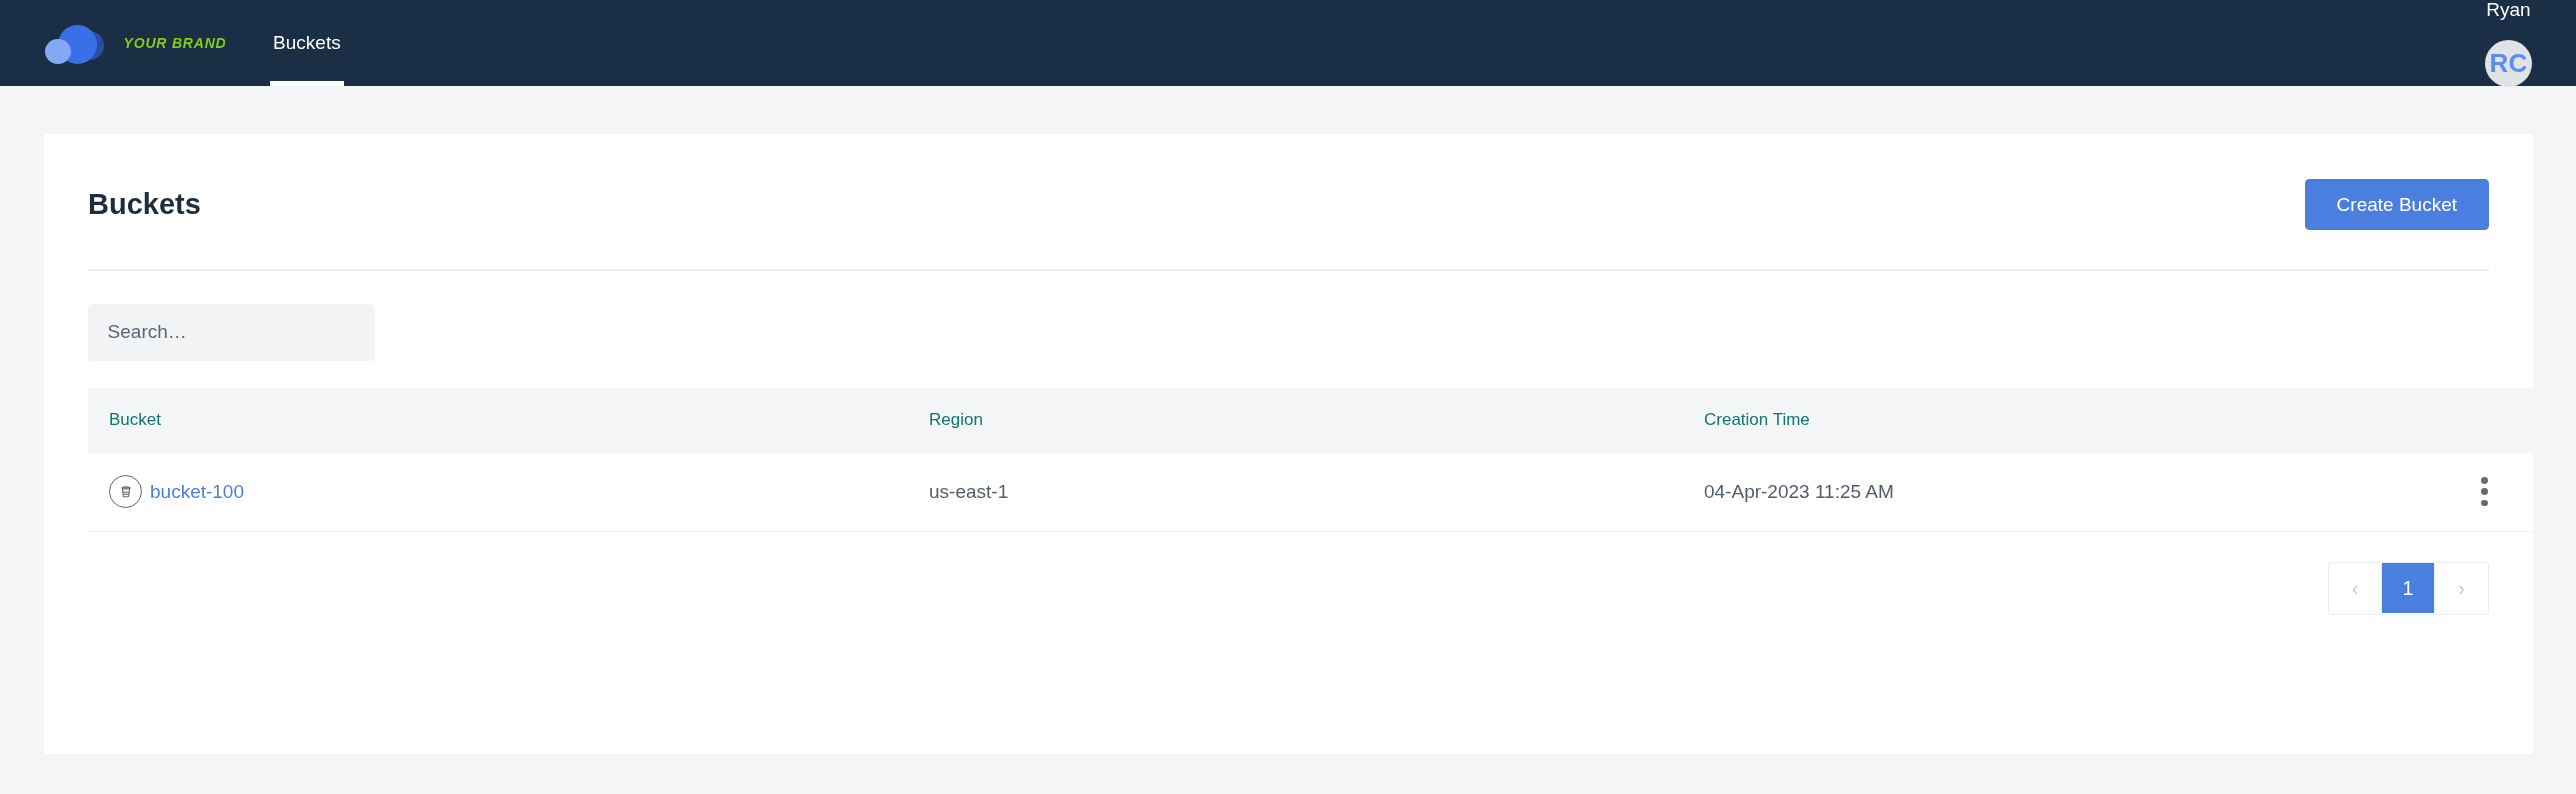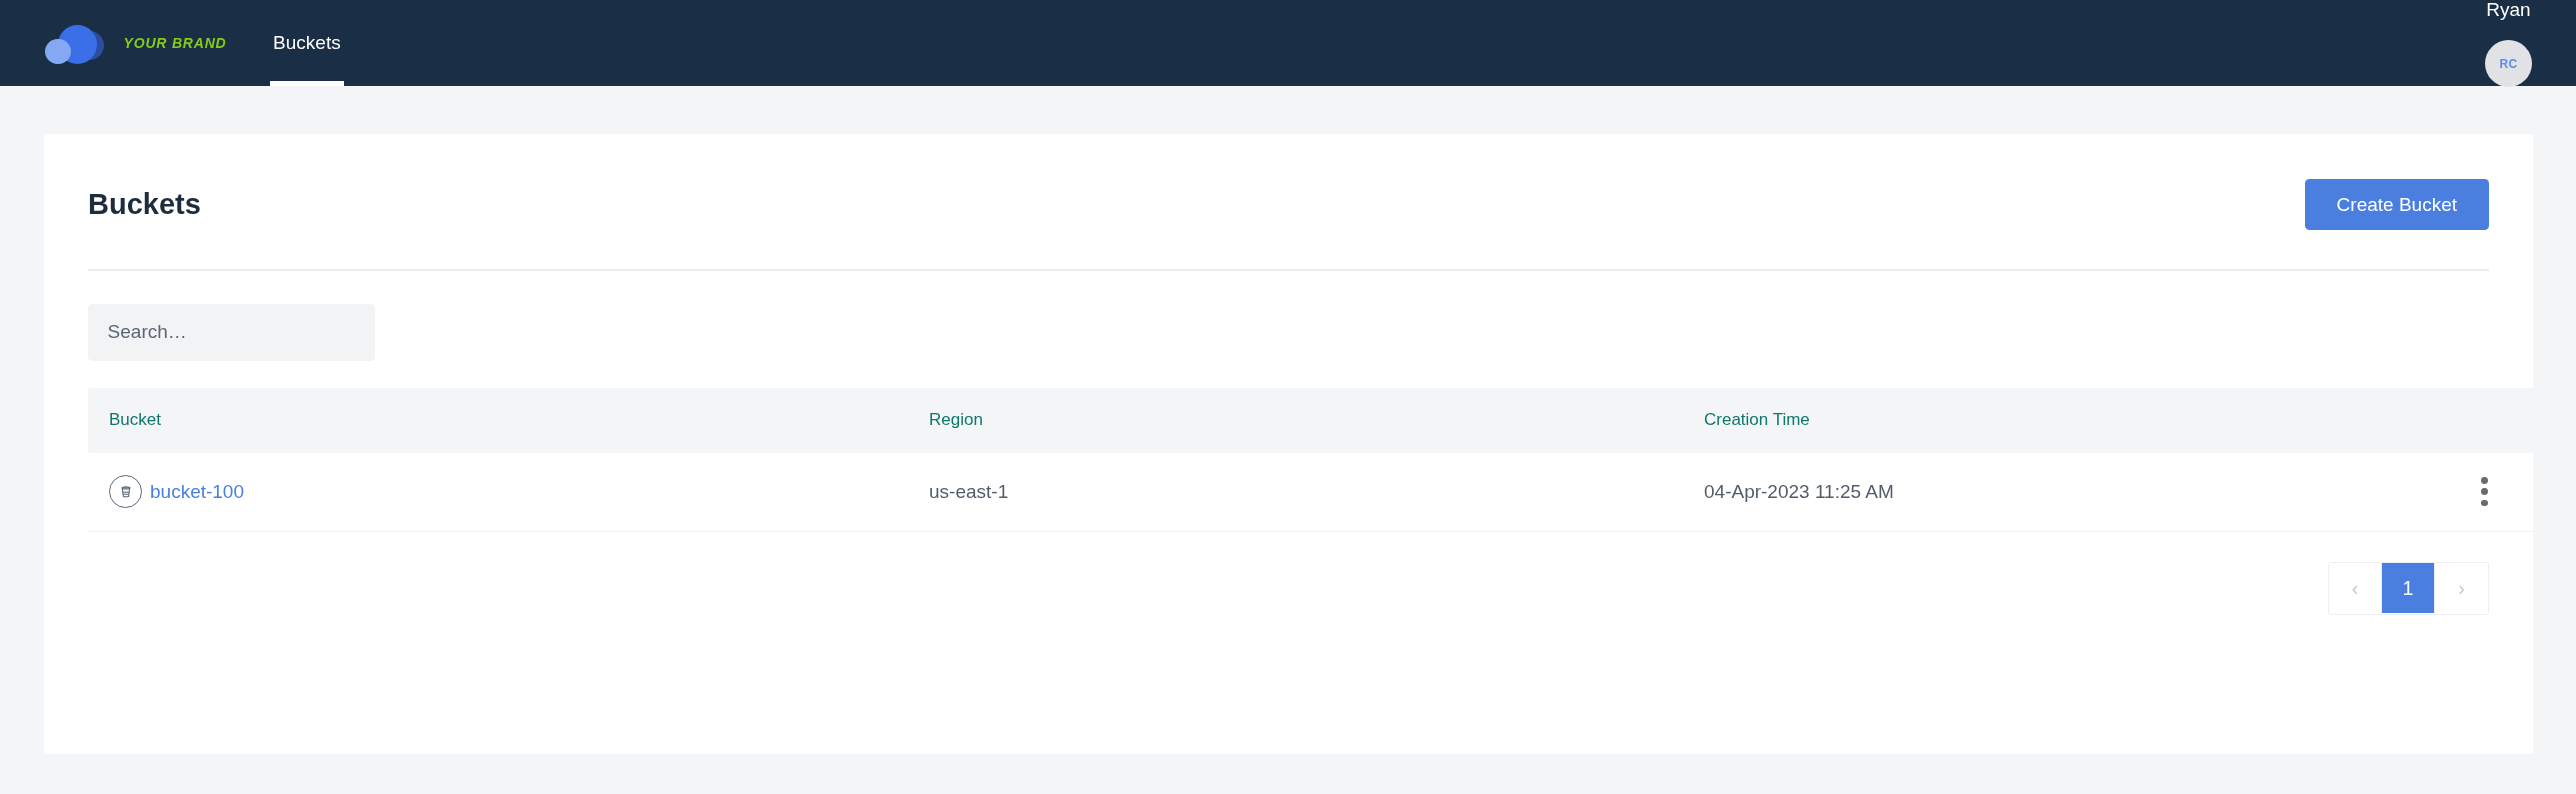--- a/index.html
+++ b/index.html
@@ -101,21 +101,21 @@
   .user-name {
     color: #ffffff;
     font-size: 19px;
   }
   .avatar {
     width: 47px;
     height: 47px;
     border-radius: 50%;
     background: #e0e2e6;
     color: #5b8def;
-    font-size: 12px;
+    font-size: 26px;
     font-weight: bold;
     display: flex;
     align-items: center;
     justify-content: center;
     letter-spacing: 0.3px;
     cursor: pointer;
   }
 
   
   .page {

